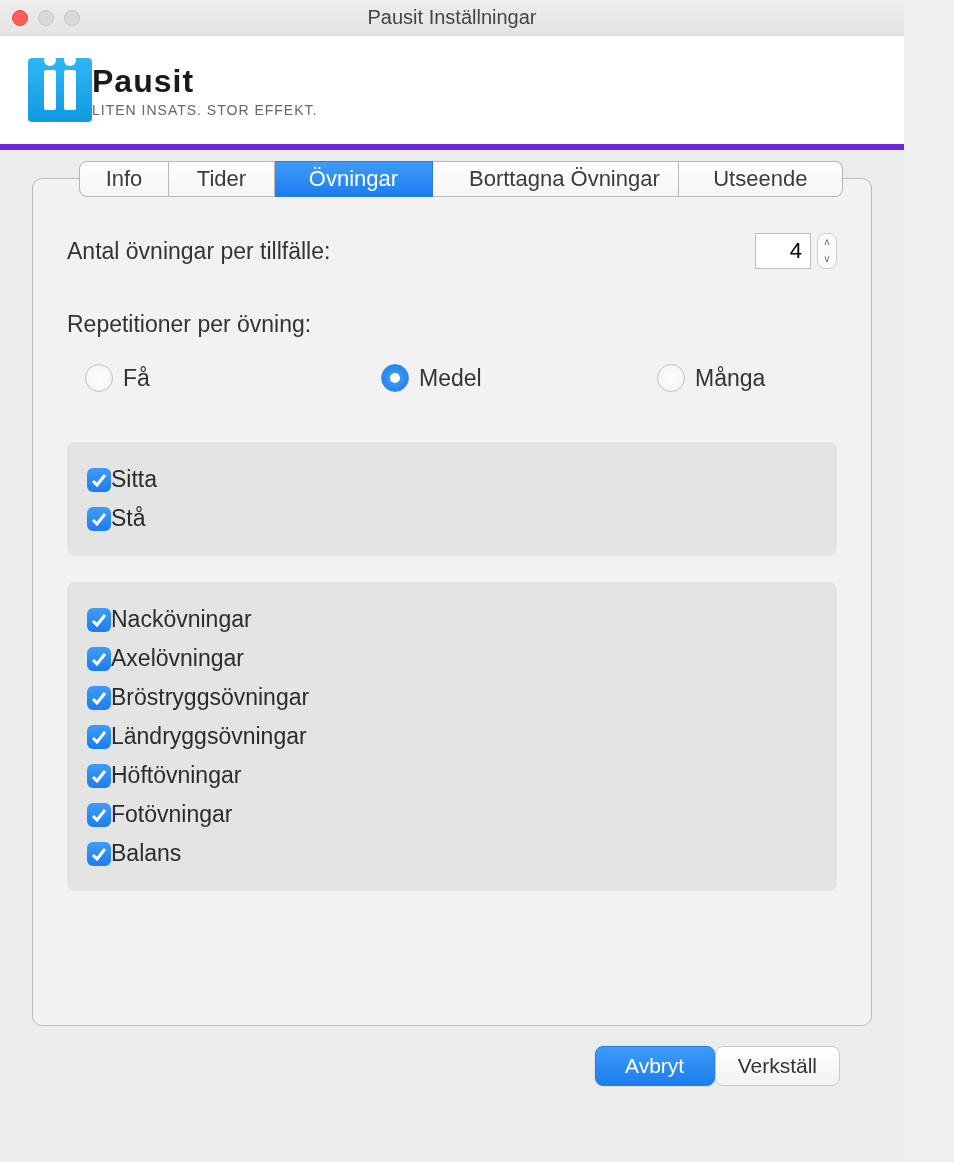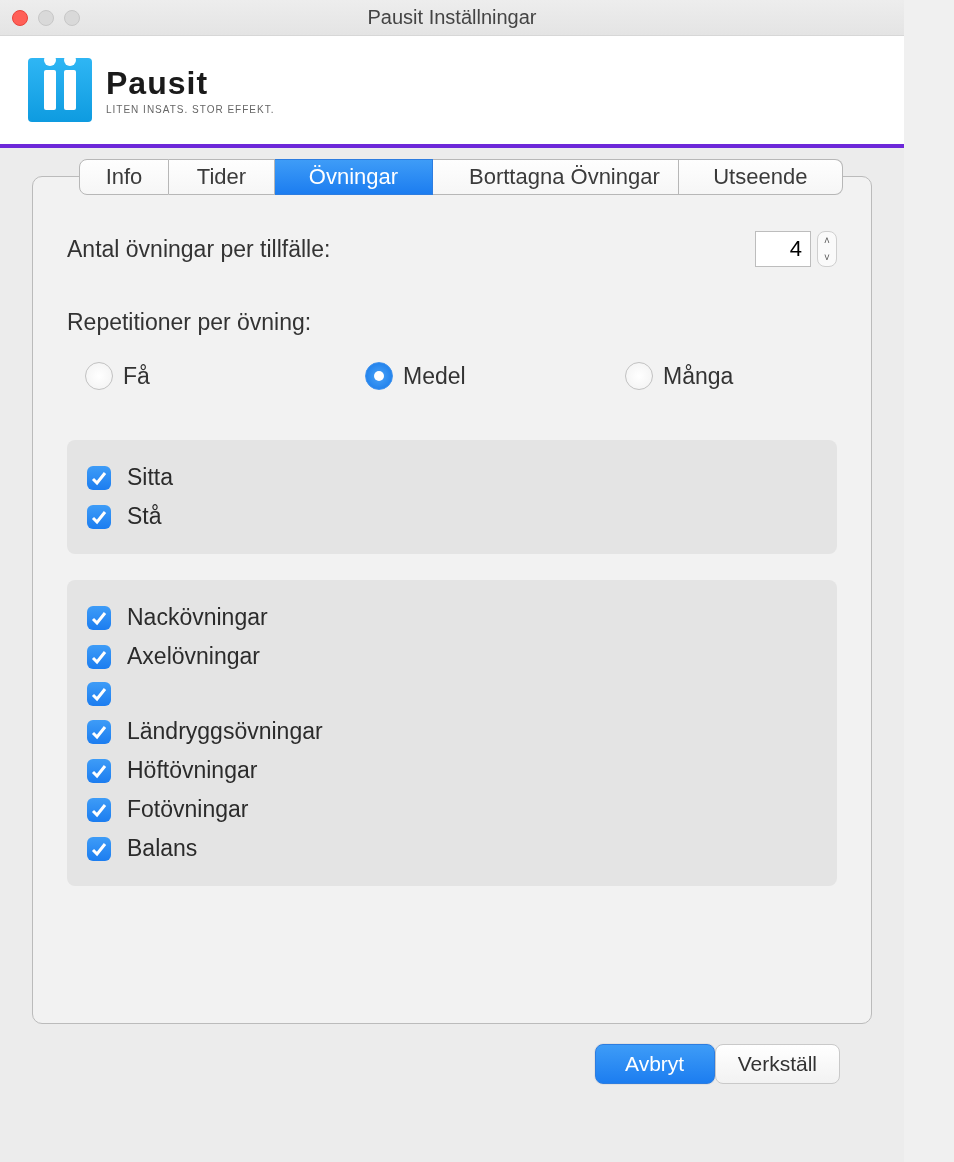--- a/index.html
+++ b/index.html
@@ -45,24 +45,23 @@
       width: 100%;
       text-align: center;
       font-size: 20px;
       color: #444;
       font-weight: 400;
     }
     
     .logo-area {
       background: #fff;
       padding: 22px 28px 22px 28px;
-      border-bottom: 4px solid #6d28d9;
-      display: flex;
-      align-items: center;
-      gap: 14px;
+      border-bottom: 6px solid #6d28d9;
+      display: flex;
+      align-items: center;
     }
     .logo-icon {
       width: 64px; height: 64px;
       background: linear-gradient(#2fb6f4, #0e9be0);
       border-radius: 4px;
       display: flex;
       align-items: center;
       justify-content: center;
       gap: 8px;
     }
@@ -86,21 +85,21 @@
       gap: 2px;
     }
     .logo-text .main {
       font-weight: 900;
       font-size: 32px;
       letter-spacing: 1px;
       color: #1a1a1a;
       font-family: Arial Black, Arial, sans-serif;
     }
     .logo-text .sub {
-      font-size: 10px;
+      font-size: 14px;
       letter-spacing: 1px;
       color: #666;
     }
     
     .content {
       flex: 1;
       padding: 28px 32px 10px 32px;
       position: relative;
     }
     .tabbed {
@@ -196,21 +195,21 @@
       color: #555;
     }
     .section-title {
       font-size: 23px;
       color: #333;
       margin-bottom: 26px;
     }
     .radio-row {
       display: flex;
       align-items: flex-end;
-      gap: 0;
+      gap: 16px;
       margin-bottom: 50px;
     }
     .radio-item {
       display: flex;
       align-items: center;
       gap: 10px;
       font-size: 23px;
       color: #333;
     }
     .radio-item:nth-child(1){ width: 280px; margin-left: 18px;}
@@ -237,21 +236,21 @@
     }
     .group {
       background: #e4e4e4;
       border-radius: 8px;
       padding: 18px 20px;
       margin-bottom: 26px;
     }
     .check-item {
       display: flex;
       align-items: center;
-      gap: 16px;
+      gap: 0;
       font-size: 23px;
       color: #2b2b2b;
       padding: 6px 0;
     }
     .checkbox {
       width: 24px; height: 24px;
       border-radius: 6px;
       background: linear-gradient(#3e9cf7,#1c7df0);
       display: flex;
       align-items: center;
@@ -391,20 +390,21 @@
                 </svg>
             </div>
             <span>Axelövningar</span>
           </div>
           <div class="check-item">
             <div class="checkbox">
               <svg viewBox="0 0 16 16">
                   <polyline points="2,9 6,13 14,3"></polyline>
                 </svg>
             </div>
+            <span>Bröstryggsövningar</span>
           </div>
           <div class="check-item">
             <div class="checkbox">
               <svg viewBox="0 0 16 16">
                   <polyline points="2,9 6,13 14,3"></polyline>
                 </svg>
             </div>
             <span>Ländryggsövningar</span>
           </div>
           <div class="check-item">

